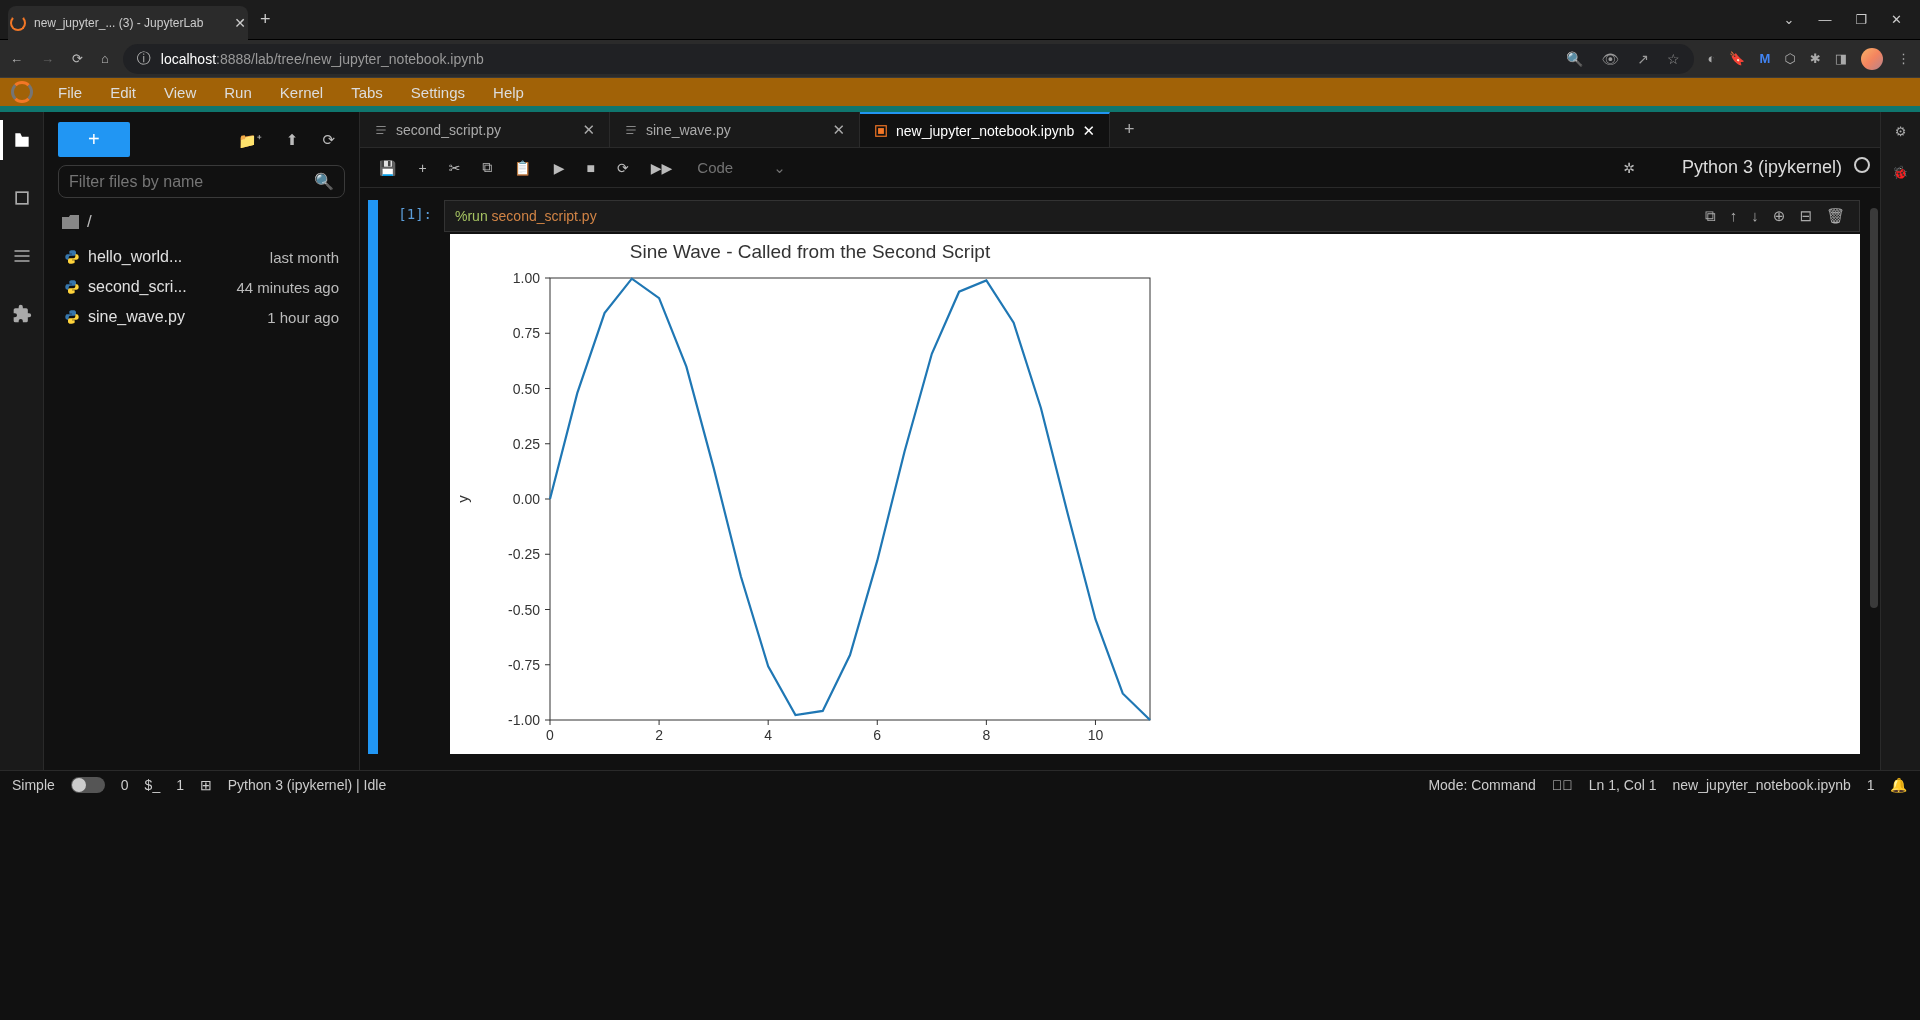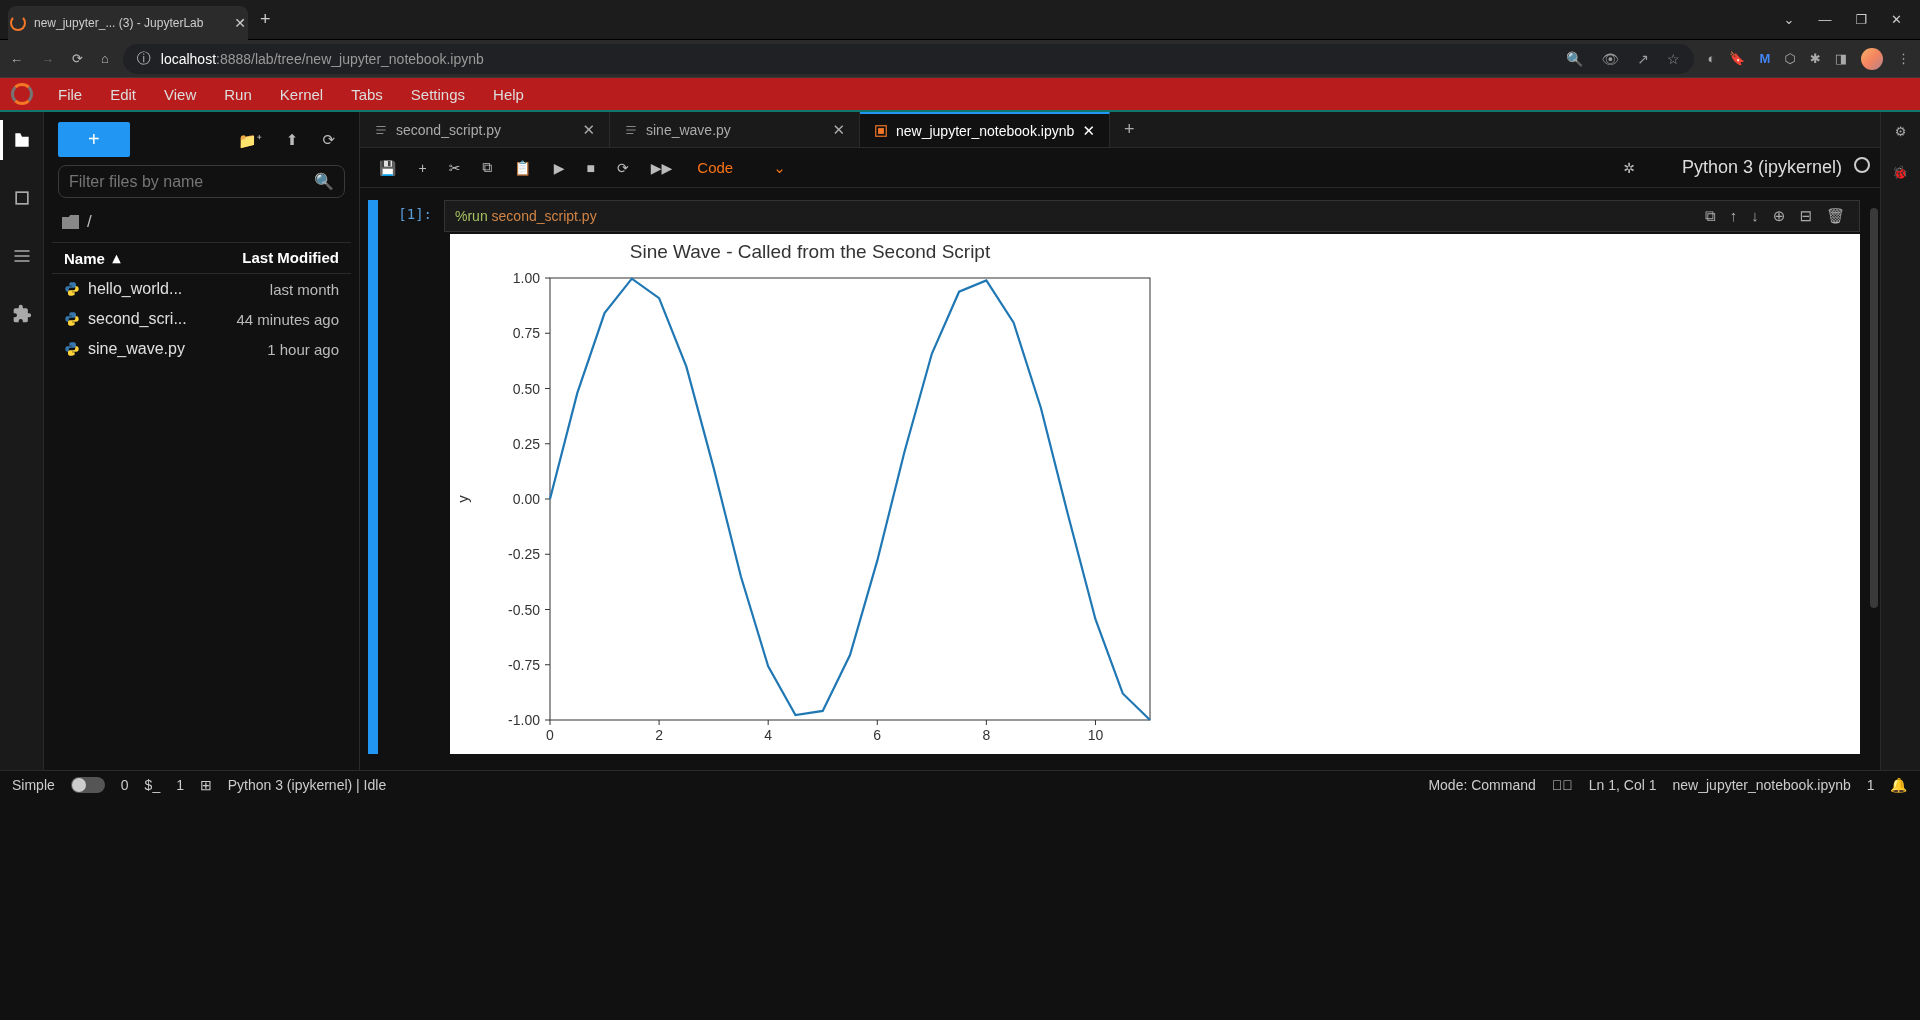--- a/index.html
+++ b/index.html
@@ -14,21 +14,21 @@
 .winctrl span { font-size:13px; }
 .omnibar { height:38px; background:#2b2b2b; display:flex; align-items:center; padding:0 10px; gap:14px; border-bottom:1px solid #3a3a3a;}
 .omnibar .nav svg, .omnibar .nav { color:#bbb; }
 .nav { display:flex; gap:18px; align-items:center; }
 .url { flex:1; background:#202124; border-radius:20px; height:30px; display:flex; align-items:center; padding:0 14px; color:#bbb; font-size:14px; gap:10px;}
 .url .host { color:#fff; }
 .url .rest { color:#9a9a9a; }
 .url-actions { margin-left:auto; display:flex; gap:18px; color:#9a9a9a;}
 .ext { display:flex; gap:14px; align-items:center; color:#aaa; }
 .ext .avatar { width:22px; height:22px; border-radius:50%; background:linear-gradient(135deg,#f7b267,#f4845f,#b5838d);}
-.jmenu { height:34px; background:#b91c1c; border-bottom:2px solid #0f766e; display:flex; align-items:center; padding-left:0px; gap:0; color:#ddd; font-size:15px;}
+.jmenu { height:34px; background:#a16207; border-bottom:6px solid #0f766e; display:flex; align-items:center; padding-left:0px; gap:0; color:#ddd; font-size:15px;}
 .jlogo { width:44px; height:34px; display:flex; align-items:center; justify-content:center;}
 .jlogo div { width:22px; height:22px; border:3px solid #757575; border-radius:50%; border-top-color:#f37726; border-bottom-color:#f37726; }
 .jmenu .menuitem { padding:0 14px; cursor:pointer; height:100%; display:flex; align-items:center;}
 .content { display:flex; flex:1; min-height:0; }
 .sidebar-act { width:44px; background:#1a1a1a; border-right:1px solid #2a2a2a; display:flex; flex-direction:column; align-items:center; padding-top:14px; gap:30px; color:#aaa;}
 .sidebar-act .aitem { width:100%; display:flex; justify-content:center; padding:4px 0; cursor:pointer; position:relative;}
 .sidebar-act .aitem.active { color:#fff; }
 .sidebar-act .aitem.active::before { content:""; position:absolute; left:0; top:-6px; bottom:-6px; width:3px; background:#fff; }
 .sidebar-act svg { width:20px; height:20px; }
 .filebrowser { width:316px; background:#111; border-right:1px solid #2a2a2a; display:flex; flex-direction:column; padding:10px 8px;}
@@ -50,21 +50,21 @@
 .fb-row.selected .c2 { color:#fff; }
 .pyicon { width:16px; height:16px; }
 .main { flex:1; display:flex; flex-direction:column; background:#111; min-width:0;}
 .doctabs { height:36px; background:#1a1a1a; display:flex; border-bottom:1px solid #2a2a2a;}
 .doctab { display:flex; align-items:center; gap:8px; padding:0 14px; border-right:1px solid #2a2a2a; color:#aaa; font-size:14px; cursor:pointer; min-width:250px;}
 .doctab.active { background:#111; color:#fff; border-top:2px solid #2196f3;}
 .doctab .tclose { margin-left:auto; font-size:15px;}
 .doctab-plus { display:flex; align-items:center; padding:0 14px; color:#aaa; font-size:18px; cursor:pointer;}
 .nb-toolbar { height:40px; display:flex; align-items:center; gap:4px; padding:0 10px; border-bottom:1px solid #2a2a2a; color:#bbb;}
 .nb-toolbar .tico { padding:6px 9px; cursor:pointer; font-size:14px;}
-.nb-toolbar .celltype { margin-left:12px; font-size:15px; display:flex; align-items:center; gap:40px; color:#f97316;}
+.nb-toolbar .celltype { margin-left:12px; font-size:15px; display:flex; align-items:center; gap:40px; color:#737373;}
 .nb-toolbar .spacer { flex:1; }
 .nb-toolbar .kernel { font-size:18px; color:#ddd; display:flex; gap:12px; align-items:flex-start;padding-left:34px;}
 .nb-toolbar .kcircle { width:16px; height:16px; border:2px solid #ccc; border-radius:50%; }
 .notebook { flex:1; background:#111; overflow:auto; padding:12px 20px 12px 8px; position:relative;}
 .cell { display:flex; gap:0; margin-bottom:4px; }
 .cell-bar { width:10px; background:#2196f3; margin-right:6px;}
 .cell-body { flex:1; min-width:0;}
 .prompt-row { display:flex; align-items:flex-start; gap:12px; }
 .prompt { color:#5b9dd9; font-family:Menlo,Consolas,monospace; font-size:14px; width:48px; text-align:right; padding-top:6px;}
 .code-in { flex:1; background:#1b1b1b; border:1px solid #333; padding:6px 10px; font-family:Menlo,Consolas,monospace; font-size:14px; display:flex; align-items:center; justify-content:space-between;}
@@ -178,27 +178,20 @@
       <span class="tb-ico">⬆</span>
       <span class="tb-ico">⟳</span>
     </div>
     <div class="fb-filter">
       <input placeholder="Filter files by name" style="">
       <span>🔍</span>
     </div>
     <div class="fb-crumb">
       <span class="crumb-folder"></span>
       <span>/</span>
-    </div>
-    <div class="fb-head">
-      <div class="c1">
-          <span>Name</span> 
-          <span>▴</span>
-        </div>
-      <div class="c2">Last Modified</div>
     </div>
     <div id="fb-rows">
         <div class="fb-row">
           <div class="c1">
             <svg class="pyicon" viewBox="0 0 24 24">
               <path fill="#3776ab" d="M12 2C8 2 8 4 8 4v3h4v1H5s-3 0-3 4 3 4 3 4h2v-3s0-3 3-3h5s3 0 3-3V5s0-3-4-3h-2z"></path>
               <path fill="#ffd43b" d="M12 22c4 0 4-2 4-2v-3h-4v-1h7s3 0 3-4-3-4-3-4h-2v3s0 3-3 3H9s-3 0-3 3v2s0 3 4 3h2z"></path>
             </svg>
             <span>hello_world...</span>
           </div>

